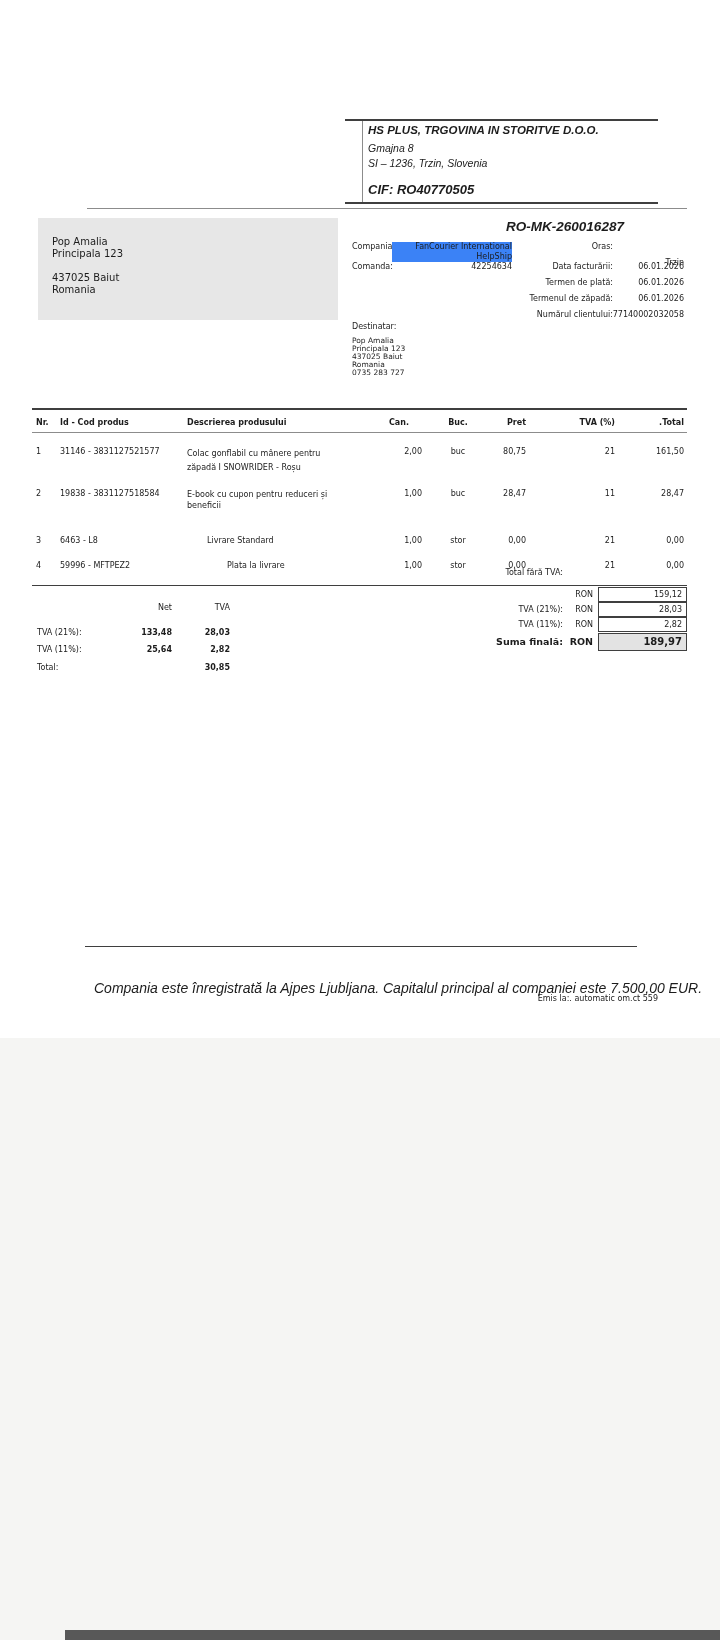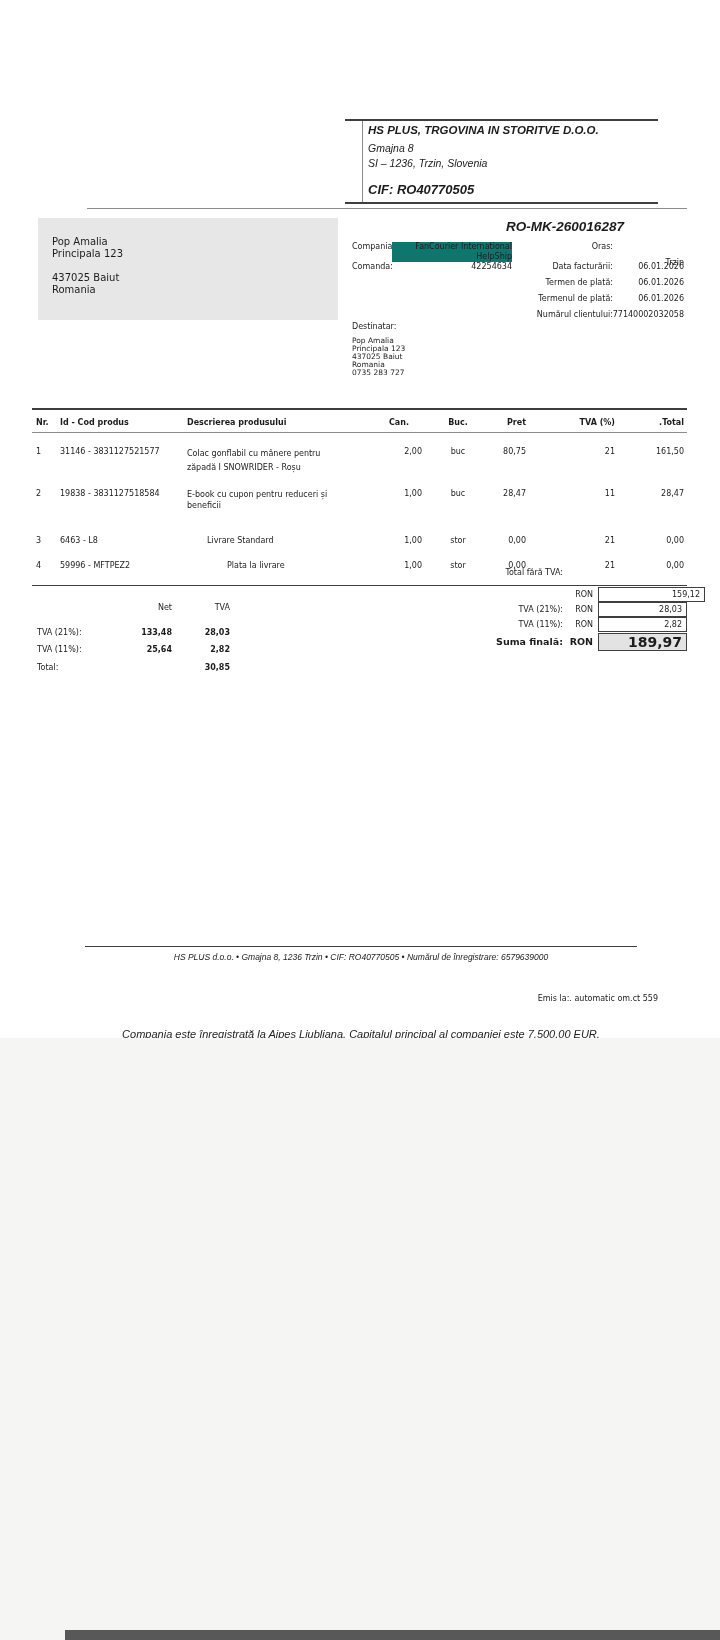--- a/index.html
+++ b/index.html
@@ -12,21 +12,21 @@
   .c{text-align:center;}
   .doc{font-size:8px;line-height:10px;font-family:"DejaVu Sans",sans-serif;}
   .doc-sm{font-size:7.5px;line-height:8.4px;font-family:"DejaVu Sans",sans-serif;}
   .head{font-family:"Liberation Sans",sans-serif;font-style:italic;}
   .rule{position:absolute;background:#3f3f3f;}
   .rule-light{position:absolute;background:#8c8c8c;}
   .box{position:absolute;}
   .valbox{position:absolute;border:1px solid #3f3f3f;box-sizing:border-box;background:#fff;}
   .valbox .v{position:absolute;right:4px;top:2px;font-size:8px;line-height:10px;}
   .finalbox{background:#e3e3e3;}
-  .finalbox .v{font-size:14px;font-weight:bold;top:3px;margin-left:29px;}
+  .finalbox .v{font-size:10px;font-weight:bold;top:3px;margin-left:29px;}
 </style>
 </head>
 <body>
 
 <div class="screen">
 
   <div class="rule" style="left:345px;top:119px;width:313px;height:2px;"></div>
   <div class="rule-light" style="left:362px;top:121px;width:1px;height:81px;"></div>
   <div class="t head b" style="left:368px;top:124px;font-size:11.5px;">HS PLUS, TRGOVINA IN STORITVE D.O.O.</div>
   <div class="t head" style="left:368px;top:142px;font-size:10.5px;">Gmajna 8</div>
@@ -38,32 +38,32 @@
   <div class="t head b c" style="left:440px;top:219px;width:250px;font-size:13.5px;">RO-MK-260016287</div>
 
   <div class="box" style="left:38px;top:218px;width:300px;height:102px;background:#e7e7e7;"></div>
   <div class="t" style="left:52px;top:236px;font-size:10px;">Pop Amalia</div>
   <div class="t" style="left:52px;top:248px;font-size:10px;">Principala 123</div>
   <div class="t" style="left:52px;top:260px;font-size:10px;"></div>
   <div class="t" style="left:52px;top:272px;font-size:10px;">437025 Baiut</div>
   <div class="t" style="left:52px;top:284px;font-size:10px;">Romania</div>
 
   <div class="t doc" style="left:352px;top:242px;">Compania de livrare:</div>
-  <div class="t doc r pre" style="left:392px;top:242px;width:120px;background:#0f766e;">FanCourier International
+  <div class="t doc r pre" style="left:392px;top:242px;width:120px;background:#3b82f6;">FanCourier International
 HelpShip</div>
   <div class="t doc" style="left:352px;top:262px;">Comanda:</div>
   <div class="t doc r" style="left:392px;top:262px;width:120px;">42254634</div>
 
   <div class="t doc r" style="left:445px;top:242px;width:168px;">Oras:</div>
   <div class="t doc r" style="left:560px;top:242px;width:124px;margin-top:16px;">Trzin</div>
   <div class="t doc r" style="left:445px;top:262px;width:168px;">Data facturării:</div>
   <div class="t doc r" style="left:560px;top:262px;width:124px;">06.01.2026</div>
   <div class="t doc r" style="left:445px;top:278px;width:168px;">Termen de plată:</div>
   <div class="t doc r" style="left:560px;top:278px;width:124px;">06.01.2026</div>
-  <div class="t doc r" style="left:445px;top:294px;width:168px;">Termenul de plată:</div>
+  <div class="t doc r" style="left:445px;top:294px;width:168px;">Termenul de zăpadă:</div>
   <div class="t doc r" style="left:560px;top:294px;width:124px;">06.01.2026</div>
   <div class="t doc r" style="left:445px;top:310px;width:168px;">Numărul clientului:</div>
   <div class="t doc r" style="left:560px;top:310px;width:124px;">77140002032058</div>
 
   <div class="t doc" style="left:352px;top:322px;">Destinatar:</div>
   <div class="t doc-sm" style="left:352px;top:337px;">Pop Amalia</div>
   <div class="t doc-sm" style="left:352px;top:345px;">Principala 123</div>
   <div class="t doc-sm" style="left:352px;top:353px;">437025 Baiut</div>
   <div class="t doc-sm" style="left:352px;top:361px;">Romania</div>
   <div class="t doc-sm" style="left:352px;top:369px;">0735 283 727</div>
@@ -114,21 +114,21 @@
   <div class="t doc r" style="left:370px;top:561px;width:52px;">1,00</div>
   <div class="t doc c" style="left:436px;top:561px;width:44px;">stor</div>
   <div class="t doc r" style="left:466px;top:561px;width:60px;">0,00</div>
   <div class="t doc r" style="left:555px;top:561px;width:60px;">21</div>
   <div class="t doc r" style="left:612px;top:561px;width:72px;">0,00</div>
 
   <div class="rule" style="left:32px;top:585px;width:655px;height:1px;"></div>
 
   <div class="t doc r" style="left:420px;top:568px;width:143px;">Total fără TVA:</div>
   <div class="t doc r" style="left:566px;top:590px;width:27px;">RON</div>
-  <div class="valbox" style="left:598px;top:587px;width:107px;height:15px;">
+  <div class="valbox" style="left:598px;top:587px;width:89px;height:15px;">
     <span class="v">159,12</span>
   </div>
 
   <div class="t doc r" style="left:420px;top:605px;width:143px;">TVA (21%):</div>
   <div class="t doc r" style="left:566px;top:605px;width:27px;">RON</div>
   <div class="valbox" style="left:598px;top:602px;width:89px;height:15px;">
     <span class="v">28,03</span>
   </div>
 
   <div class="t doc r" style="left:420px;top:620px;width:143px;">TVA (11%):</div>
@@ -151,20 +151,19 @@
   <div class="t doc b r" style="left:170px;top:628px;width:60px;">28,03</div>
 
   <div class="t doc" style="left:37px;top:645px;">TVA (11%):</div>
   <div class="t doc b r" style="left:112px;top:645px;width:60px;">25,64</div>
   <div class="t doc b r" style="left:170px;top:645px;width:60px;">2,82</div>
 
   <div class="t doc" style="left:37px;top:663px;">Total:</div>
   <div class="t doc b r" style="left:170px;top:663px;width:60px;">30,85</div>
 
   <div class="rule" style="left:85px;top:946px;width:552px;height:1px;"></div>
-  <div class="t head c" style="left:85px;top:952px;width:552px;font-size:8.5px;">HS PLUS d.o.o. • Gmajna 8, 1236 Trzin • CIF: RO40770505 • Numărul de înregistrare: 6579639000</div>
-  <div class="t head c" style="left:85px;top:980px;width:552px;font-size:11px;margin-top:48px;">Compania este înregistrată la Ajpes Ljubljana. Capitalul principal al companiei este 7.500,00 EUR.</div>
+  <div class="t head c" style="left:94px;top:980px;width:552px;font-size:14px;">Compania este înregistrată la Ajpes Ljubljana. Capitalul principal al companiei este 7.500,00 EUR.</div>
   <div class="t doc r" style="left:400px;top:994px;width:258px;">Emis la:. automatic om.ct 559</div>
 
   <div class="box" style="left:0;top:1038px;width:720px;height:602px;background:#f5f5f3;"></div>
   <div class="box" style="left:65px;top:1630px;width:655px;height:10px;background:#585858;"></div>
 
 </div>
 
 </body></html>

